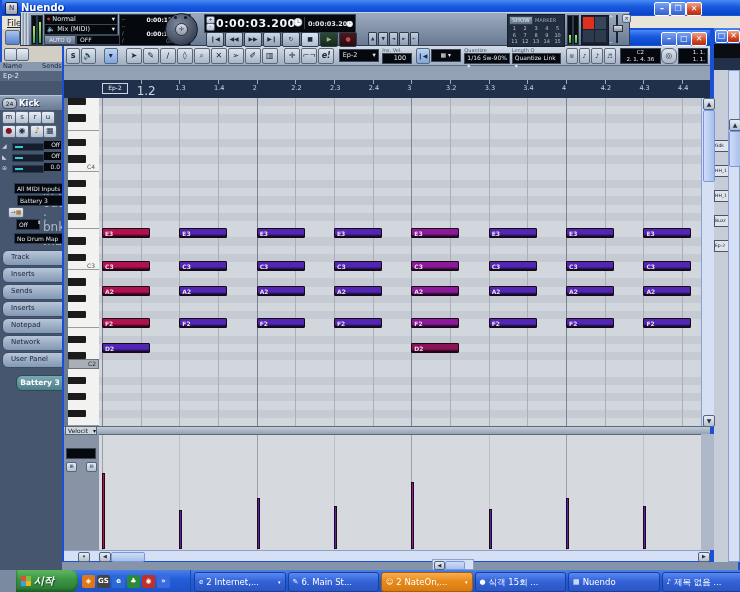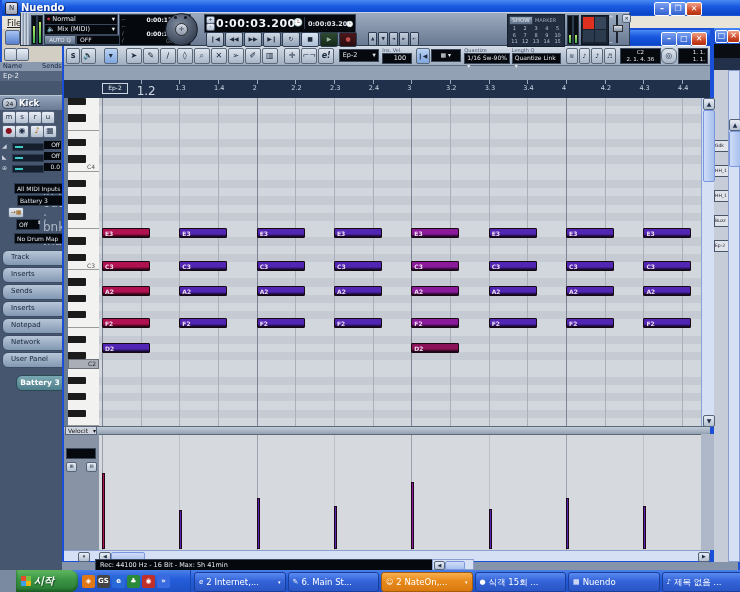--- a/index.html
+++ b/index.html
@@ -516,23 +516,20 @@
 
     <div class="abs" style="left:591px;top:2px;width:10px;height:28px;">
       <span class="abs" style="left:4px;top:0;width:2px;height:28px;background:#1a2230;"></span>
       <span class="abs" style="left:1px;top:10px;width:8px;height:5px;background:linear-gradient(#d8dee8,#8a96a8);border:1px solid #333;"></span>
       <span class="abs" style="left:-3px;top:-2px;font-size:5px;color:#dfe5ee;">+</span>
       <span class="abs" style="left:-3px;top:24px;font-size:5px;color:#dfe5ee;">−</span>
     </div>
     <span class="abs btn3d" style="left:601px;top:1px;width:7px;height:7px;font-size:5px;line-height:6px;">✕</span>
   </div>
 
-  <div class="abs blackbox" style="left:95px;top:559px;width:336px;height:11px;font-size:6.5px;line-height:10px;z-index:30;">
-    <span style="margin-left:4px;">Rec:  44100 Hz - 16 Bit - Max:  5h 41min</span>
-  </div>
   <div class="abs" style="left:432px;top:559px;width:42px;height:11px;background:#d6e0f4;border:1px solid #8aa0d0;box-sizing:border-box;z-index:30;">
     <span class="abs btn3d" style="left:1px;top:1px;width:9px;height:7px;font-size:5px;line-height:6px;">◀</span>
     <span class="abs" style="left:12px;top:1px;width:18px;height:7px;background:linear-gradient(#cfdcf8,#a8c0ec);border:1px solid #7a96df;border-radius:2px;"></span>
   </div>
 
   <div class="abs" style="left:16px;top:570px;width:740px;height:22px;background:linear-gradient(#4a80e8,#245edb 40%,#1e51c4);display:flex;z-index:50;">
     <div style="width:62px;height:22px;border-radius:0 8px 8px 0;background:linear-gradient(#5fb75f,#3a9444 45%,#2a7a34);box-shadow:inset 0 -2px 3px #1a5a24;display:flex;align-items:center;gap:3px;padding-left:5px;box-sizing:border-box;">
       <span style="width:10px;height:10px;display:grid;grid-template-columns:5px 5px;grid-template-rows:5px 5px;">
         <span style="background:#e84b2a;border-radius:1px 0 0 0;"></span>
           <span style="background:#7ac143;"></span>

